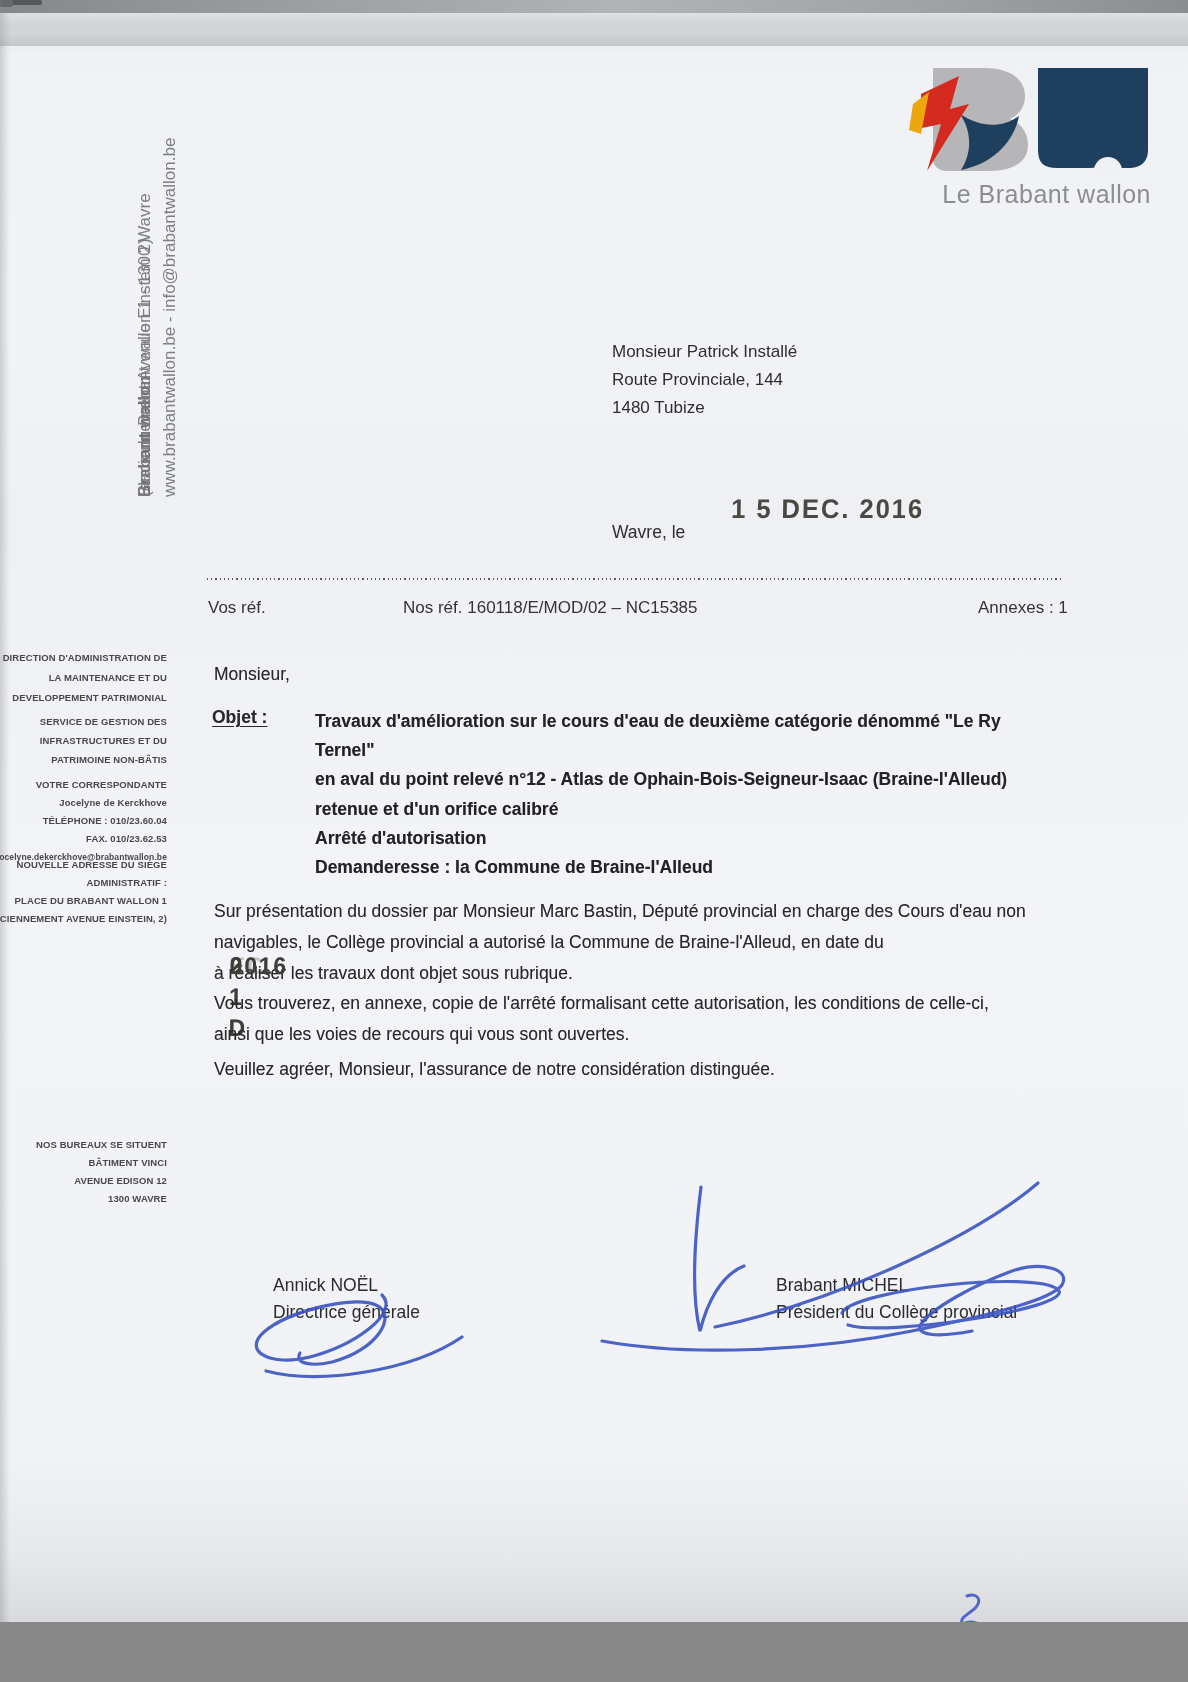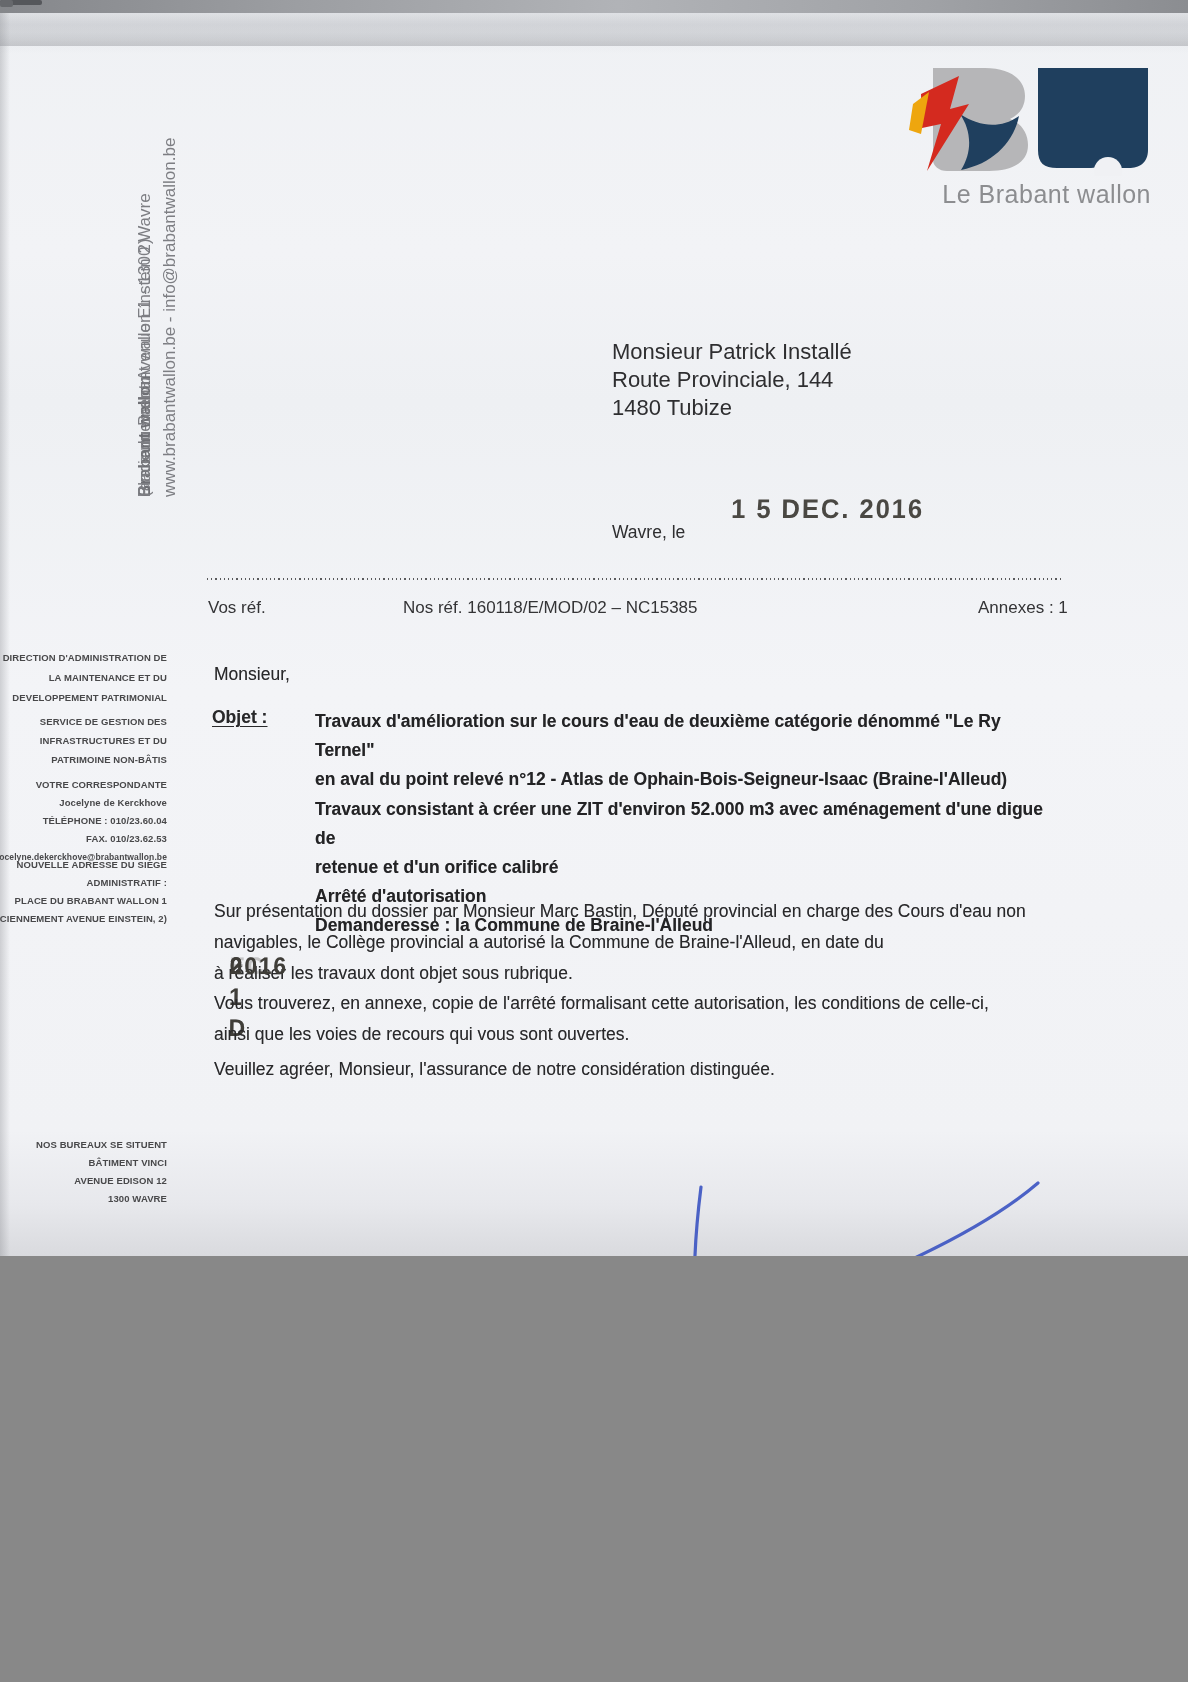--- a/index.html
+++ b/index.html
@@ -1,18 +1,18 @@
 <!DOCTYPE html>
 <html><head>
 <meta charset="utf-8">
 <title>Document</title>
 <style>
   html,body{margin:0;padding:0;background:#888;}
   .page{
-    position:relative;width:1188px;height:1256px;overflow:hidden;
+    position:relative;width:1188px;height:1622px;overflow:hidden;
     font-family:"Liberation Sans",sans-serif;color:#2b2b2d;
     background:linear-gradient(180deg,#eff1f4 0%,#f2f3f6 20%,#eef0f3 32%,#f3f4f7 55%,#f1f2f5 90%,#e7e8ec 96%,#d9dade 100%);
   }
   .page *{position:absolute;}
   
   .left-edge{left:0;top:0;width:10px;height:100%;background:linear-gradient(90deg,rgba(110,112,118,.28),rgba(110,112,118,0));}
   .crease{left:0;top:492;width:100%;height:54px;background:linear-gradient(180deg,rgba(150,153,160,0) 0%,rgba(150,153,160,.20) 45%,rgba(150,153,160,.06) 75%,rgba(150,153,160,0) 100%);}
   .bottom-shade{left:0;top:1636;width:100%;height:46px;background:linear-gradient(180deg,rgba(150,152,158,0) 0%,rgba(150,152,158,.22) 70%,rgba(135,137,143,.4) 100%);}
   .bottom-strip{left:0;top:1669;width:100%;height:13px;background:linear-gradient(90deg,#85878b 0%,#9c9ea2 25%,#b1b3b7 52%,#a0a2a6 78%,#8b8d91 100%);}
   .speck-a{left:1012;top:0;width:42px;height:5px;background:#55575b;border-radius:2px;}
@@ -23,21 +23,21 @@
   .logo-mark svg{position:static;display:block;width:250px;height:112px;}
   .logo-wordmark{left:905px;top:180px;width:246px;text-align:right;font-size:25px;letter-spacing:.5px;color:#8c8d90;}
 
   
   .sender{left:132px;top:497px;width:446px;height:78px;transform-origin:0 0;transform:rotate(-90deg);
           font-size:17px;line-height:25px;color:#7d7e83;white-space:nowrap;}
   .sender div{position:static;}
   .sender .b{font-weight:bold;color:#6e6f74;}
 
   
-  .recipient{left:612px;top:338px;font-size:22px;line-height:28px;color:#2e2e30;}
+  .recipient{left:612px;top:338px;font-size:17px;line-height:28px;color:#2e2e30;}
   .recipient div{position:static;}
   .dateline-label{left:612px;top:522px;font-size:17.5px;color:#2e2e30;}
   .stamp{display:inline-block;font-weight:bold;color:#4a4843;letter-spacing:2px;transform:scaleX(.95) skewX(-1deg);}
   .stamp-main{left:726px;top:494px;font-size:27px;}
 
   
   .dotline{left:207px;top:578px;width:856px;height:2px;opacity:.85;
            background-image:repeating-linear-gradient(90deg,#3f3f41 0 1.3px,transparent 1.3px 4.2px);}
   .refs{font-size:17px;color:#343436;top:598px;}
   .ref-vos{left:208px;}
@@ -154,21 +154,20 @@
       <div>BÂTIMENT VINCI</div>
       <div>AVENUE EDISON 12</div>
       <div>1300 WAVRE</div>
     </div>
 
   <div class="bodytext salutation">Monsieur,</div>
   <div class="bodytext subject-label">Objet :</div>
   <div class="bodytext subject">
       <div>Travaux d'amélioration sur le cours d'eau de deuxième catégorie dénommé "Le Ry Ternel"</div>
       <div>en aval du point relevé n°12 - Atlas de Ophain-Bois-Seigneur-Isaac (Braine-l'Alleud)</div>
-      <div>Travaux consistant à créer une ZIT d'environ 52.000 m3 avec aménagement d'une digue de</div>
       <div>retenue et d'un orifice calibré</div>
       <div>Arrêté d'autorisation</div>
       <div>Demanderesse : la Commune de Braine-l'Alleud</div>
     </div>
 
   <div class="bodytext para para1">
     <div>Sur présentation du dossier par Monsieur Marc Bastin, Député provincial en charge des Cours d'eau non</div>
     <div><span>navigables, le Collège provincial a autorisé la Commune de Braine-l'Alleud, en date du</span><span class="stamp stamp-inline"><span>0 1 D</span><span class="stamp-faint">EC.</span> <span>2016</span></span></div>
     <div>à réaliser les travaux dont objet sous rubrique.</div>
   </div>

